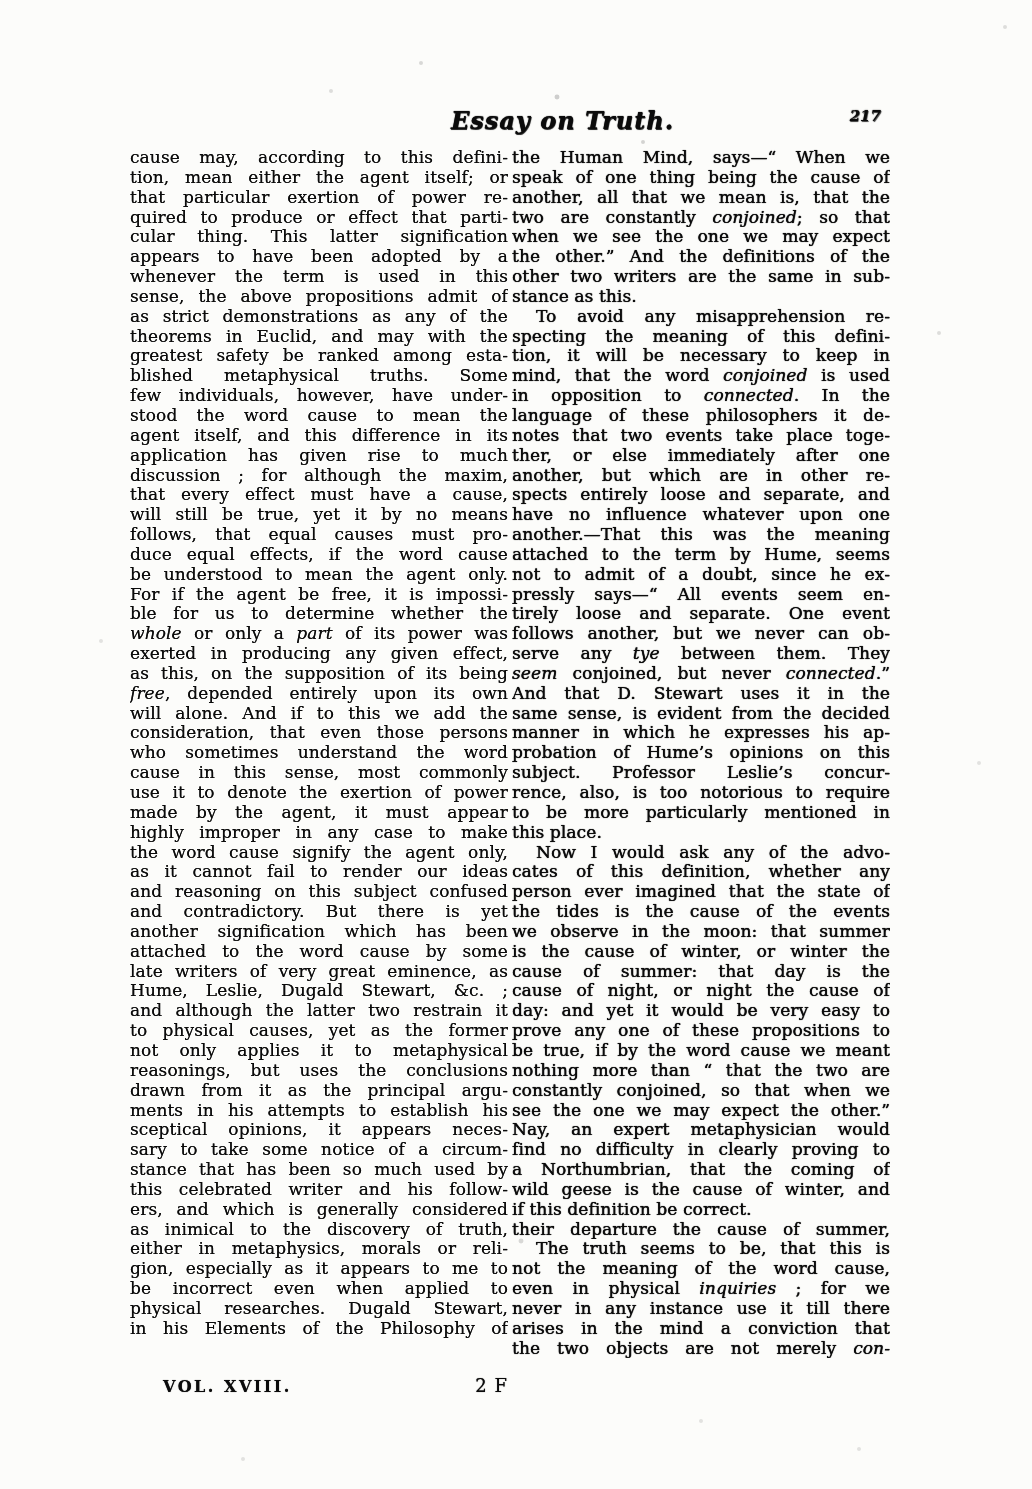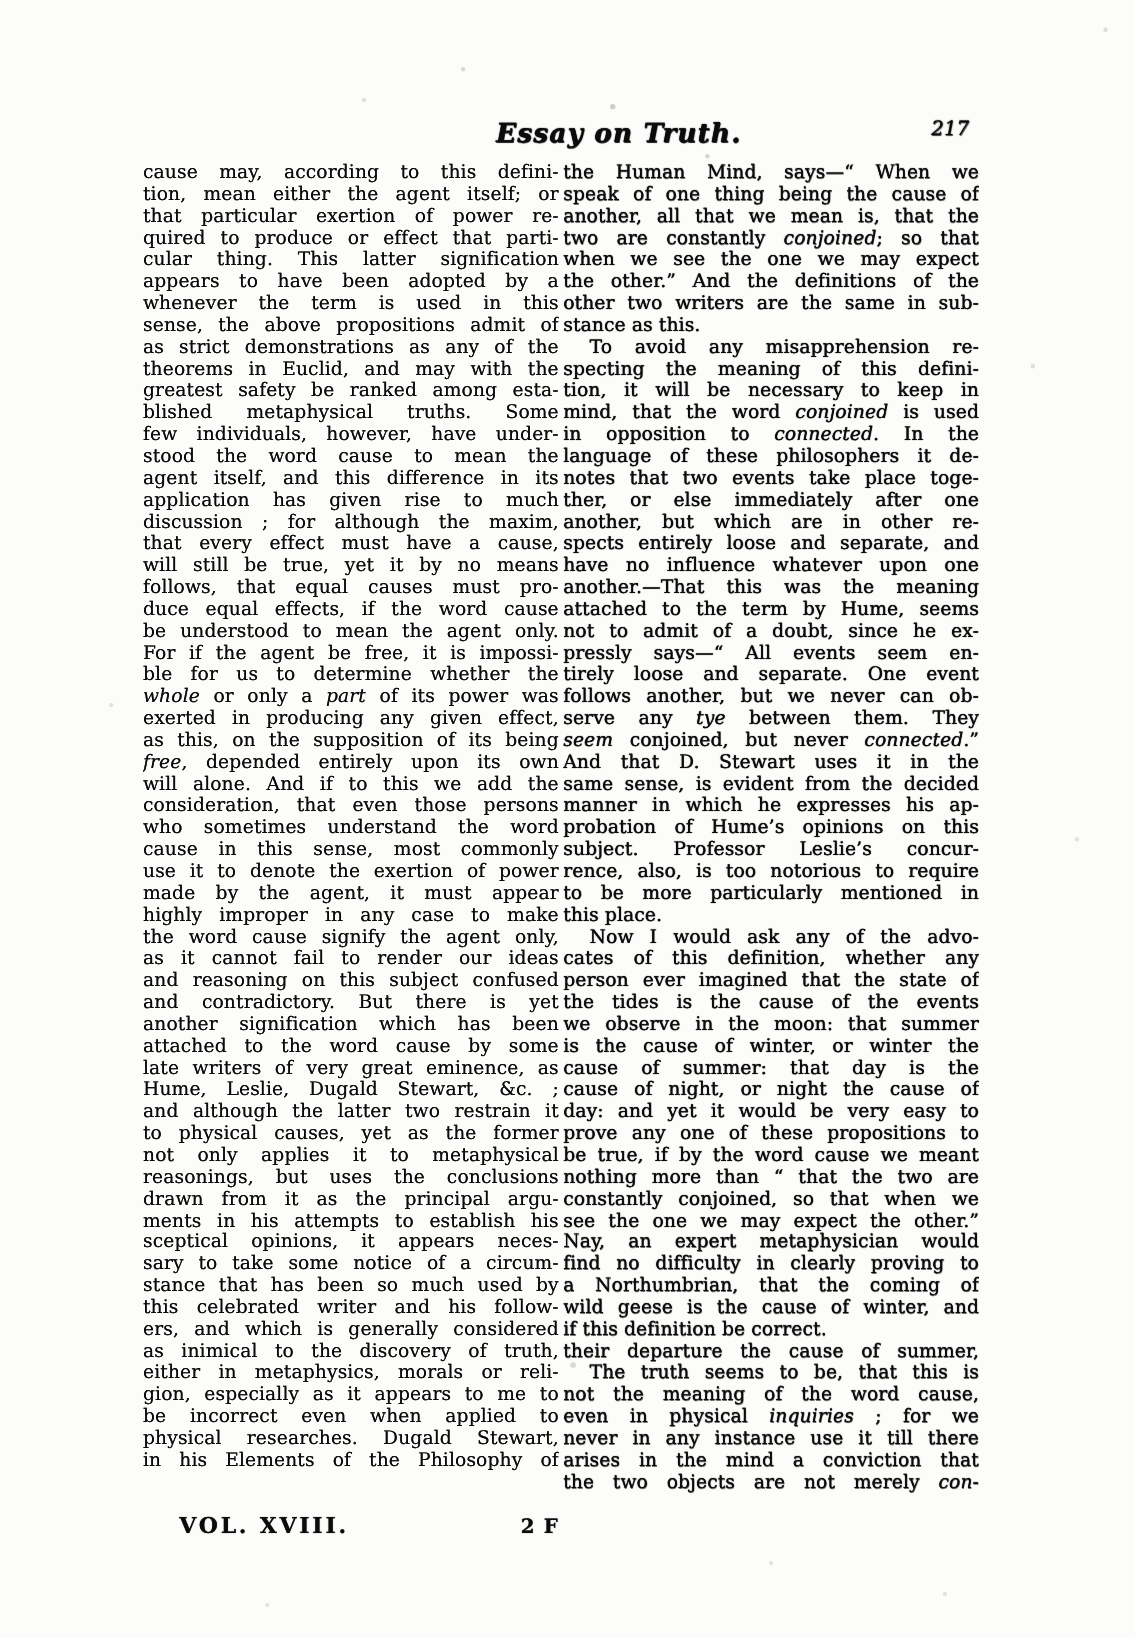--- a/index.html
+++ b/index.html
@@ -19,21 +19,21 @@
   }
   .head-title{
     position:absolute;left:50%;top:2px;transform:translateX(-50%);
     font-size:24px;font-weight:bold;font-style:italic;letter-spacing:1px;
     text-shadow:0 0 1.1px #000, .6px .6px .7px rgba(0,0,0,.85);
     white-space:nowrap;
     margin-left:45px;
   }
   .page-num{
     position:absolute;right:24px;top:3px;
-    font-size:18px;font-weight:normal;font-style:italic;
+    font-size:15px;font-weight:bold;font-style:italic;
     text-shadow:0 0 1.2px rgba(0,0,0,.9), .6px .6px .8px rgba(0,0,0,.7);
   }
   .columns{
     position:absolute;top:148px;left:130px;
     display:flex;gap:4px;
   }
   .col{width:378px;font-size:17px;line-height:19.85px;}
   .line{
     height:19.85px;overflow:hidden;
     text-align:justify;text-align-last:justify;
@@ -45,25 +45,25 @@
   }
   .line.end{text-align-last:left;}
   .line.ind{padding-left:24px;}
   .line i{font-style:italic;}
   .footer{
     position:absolute;left:130px;top:1375px;width:378px;
     box-sizing:border-box;padding-left:33px;
     display:flex;justify-content:space-between;align-items:baseline;
   }
   .vol-label{
-    font-size:20px;font-weight:bold;letter-spacing:2.5px;
+    font-size:16px;font-weight:bold;letter-spacing:2.5px;
     text-shadow:0 0 .8px rgba(0,0,0,.85);
   }
   .sig-mark{
-    font-size:18px;font-weight:bold;letter-spacing:1px;
+    font-size:18px;font-weight:normal;letter-spacing:1px;
     text-shadow:0 0 .8px rgba(0,0,0,.85);
   }
   .noise{position:absolute;inset:0;pointer-events:none;}
   .noise::after{
     content:"";position:absolute;top:0;left:0;width:2px;height:2px;border-radius:50%;
     background:transparent;
     box-shadow:
       420px 62px 0 1px rgba(0,0,0,.14),
       556px 96px 0 1.5px rgba(0,0,0,.18),
       1004px 26px 0 1px rgba(0,0,0,.12),

